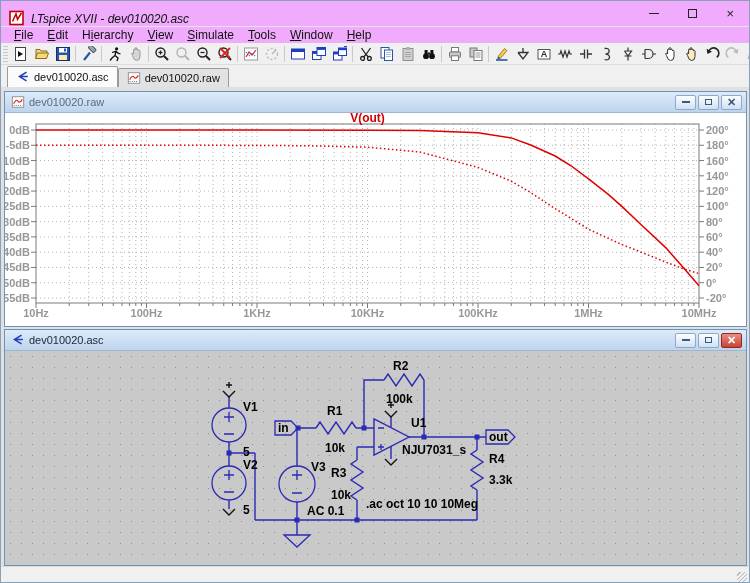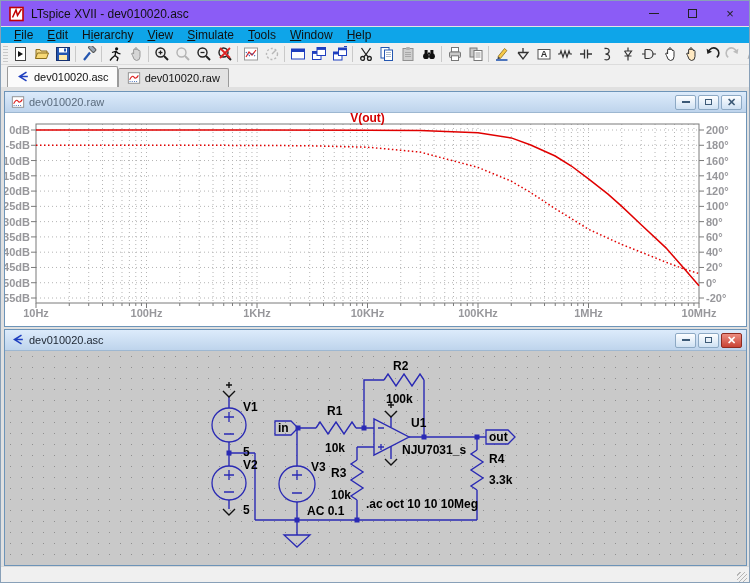--- a/index.html
+++ b/index.html
@@ -1,30 +1,30 @@
 <!DOCTYPE html>
 <html><head>
 <meta charset="utf-8">
 <style>
   html,body{margin:0;padding:0;background:#888;}
   *{box-sizing:border-box;}
   #app{position:relative;width:750px;height:583px;background:#f0f0f0;
        font-family:"Liberation Sans",sans-serif;border:1px solid #88a0b8;overflow:hidden;}
   
-  .titlebar{position:absolute;left:0;top:0;width:100%;height:26px;background:#8b5cf6;
-            display:flex;align-items:center;border-bottom:1px solid #e4e4e4;}
+  .titlebar{position:absolute;left:0;top:0;width:100%;height:26px;background:#f0abfc;
+            display:flex;align-items:flex-end;border-bottom:1px solid #e4e4e4;font-style:italic;}
   .titlebar .appicon{width:16px;height:16px;margin:0 6px 0 8px;flex:0 0 auto;}
   .titlebar .title{font-size:12px;color:#111;}
   .wincontrols{margin-left:auto;display:flex;height:100%;}
   .wincontrols .wbtn{width:38px;height:100%;display:flex;align-items:center;justify-content:center;
                      font-size:13px;color:#222;}
   .wbtn .maxbox{width:9px;height:9px;border:1px solid #222;}
   .wbtn .minbar{width:10px;height:1px;background:#222;display:block;}
   
-  .menubar{position:absolute;left:0;top:26px;width:100%;height:16px;background:#0ea5e9;
+  .menubar{position:absolute;left:0;top:26px;width:100%;height:16px;background:#f0abfc;
            display:flex;align-items:center;padding-left:6px;font-size:12px;color:#111;}
   .menu-item{padding:0 7px;}
   .menu-item u{text-decoration:underline;}
   
   .toolbar{position:absolute;left:0;top:42px;width:100%;height:22px;background:#f0f0f0;
            display:flex;align-items:center;border-bottom:1px solid #dcdcdc;overflow:hidden;}
   .tb-grip{width:5px;height:16px;margin:0 2px 0 2px;
            background:repeating-linear-gradient(#c8c8c8 0 1px,transparent 1px 3px);flex:0 0 auto;}
   .tb{width:21px;height:20px;display:flex;align-items:center;justify-content:center;flex:0 0 auto;}
   .tb svg{width:16px;height:16px;}

